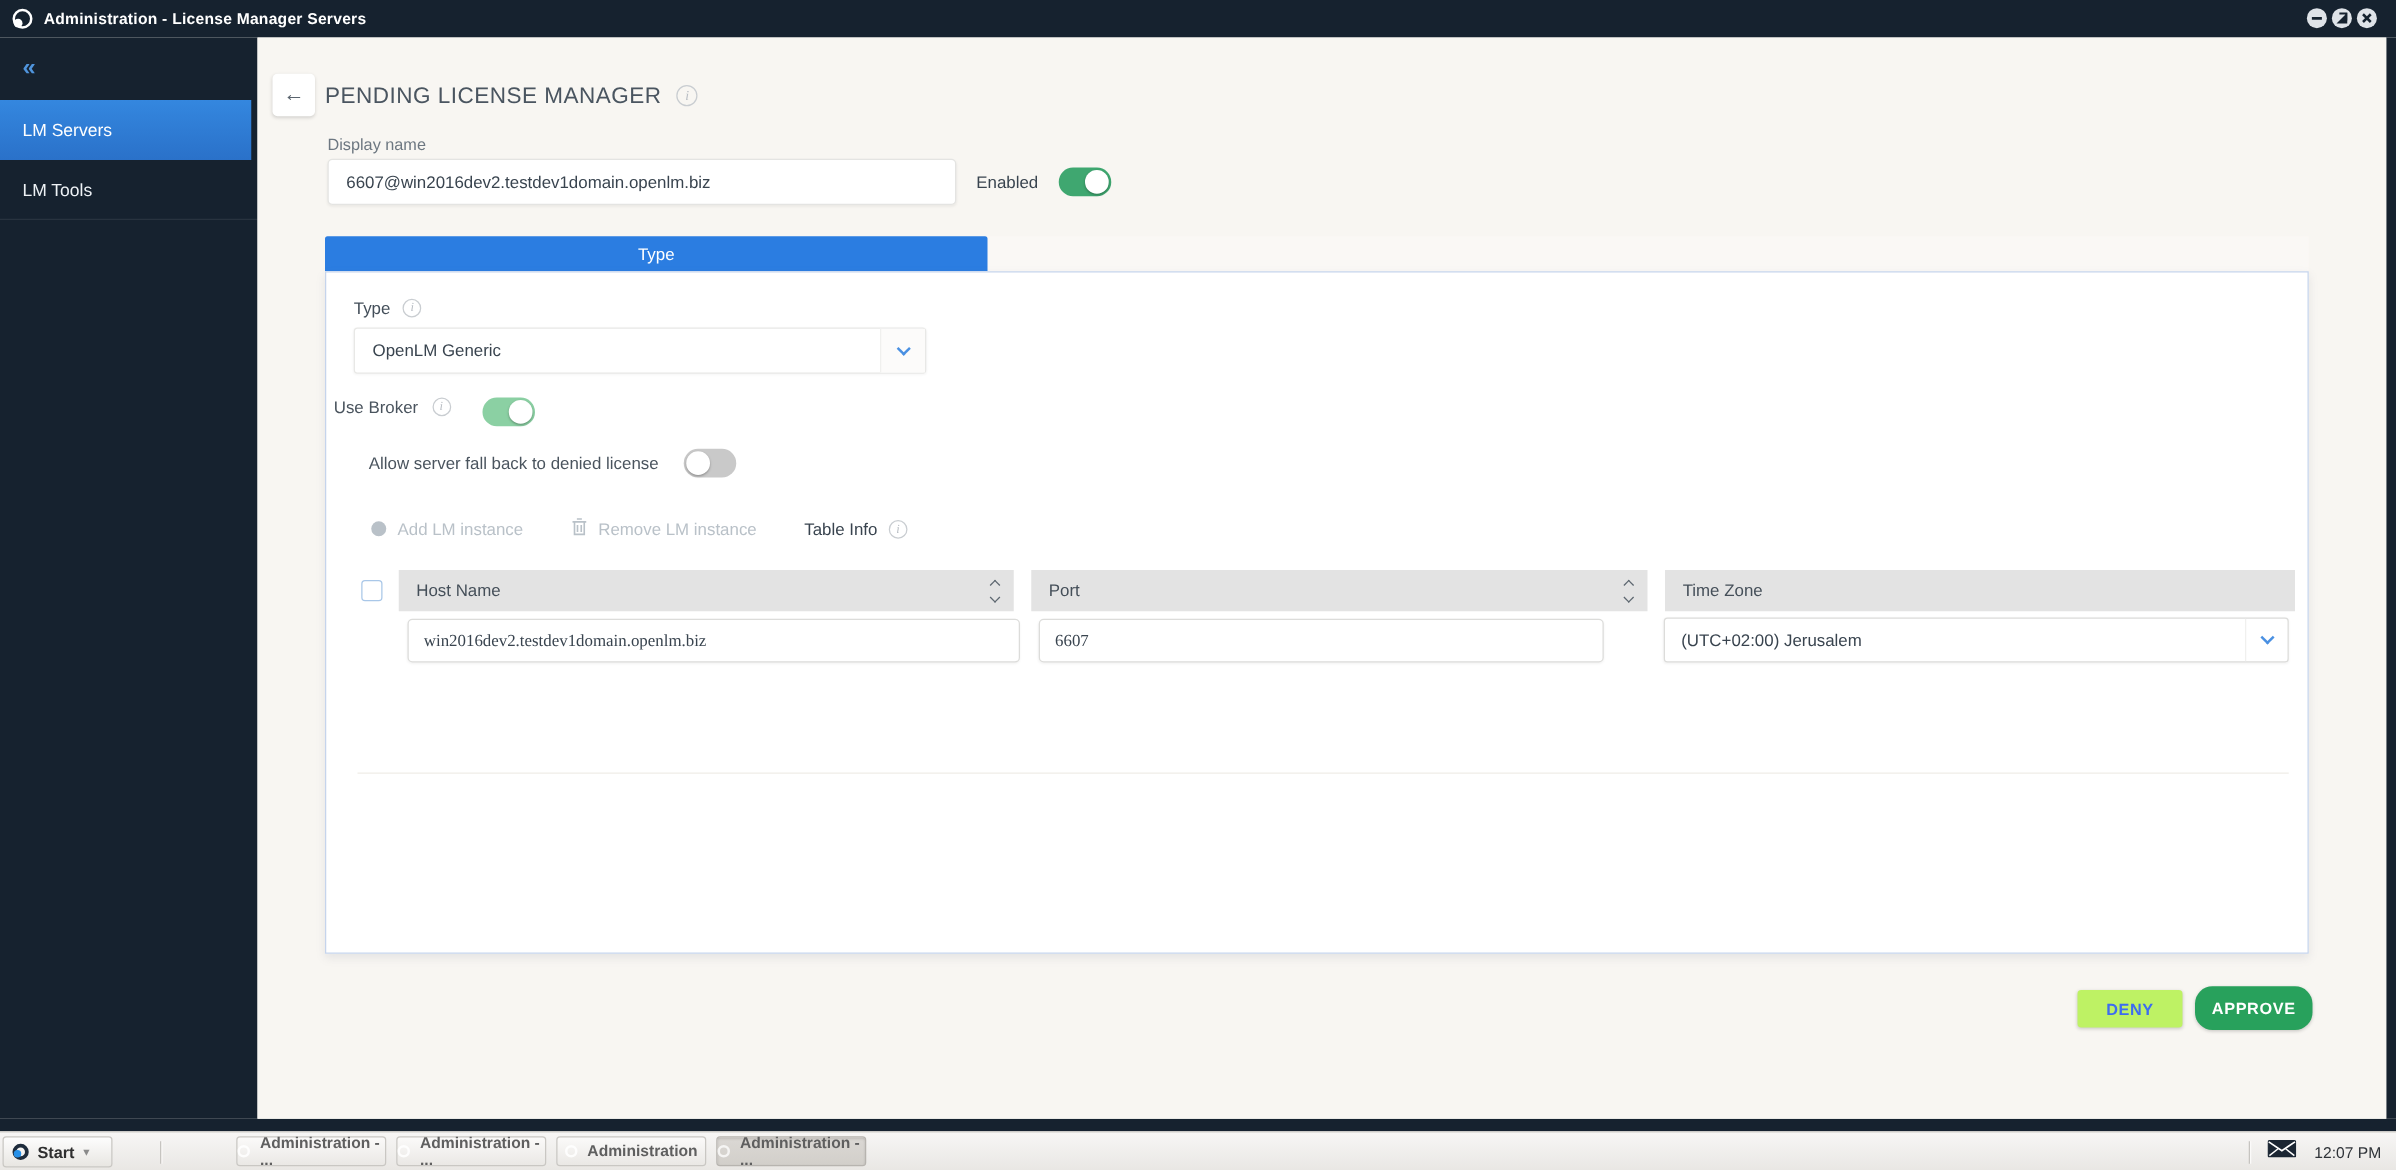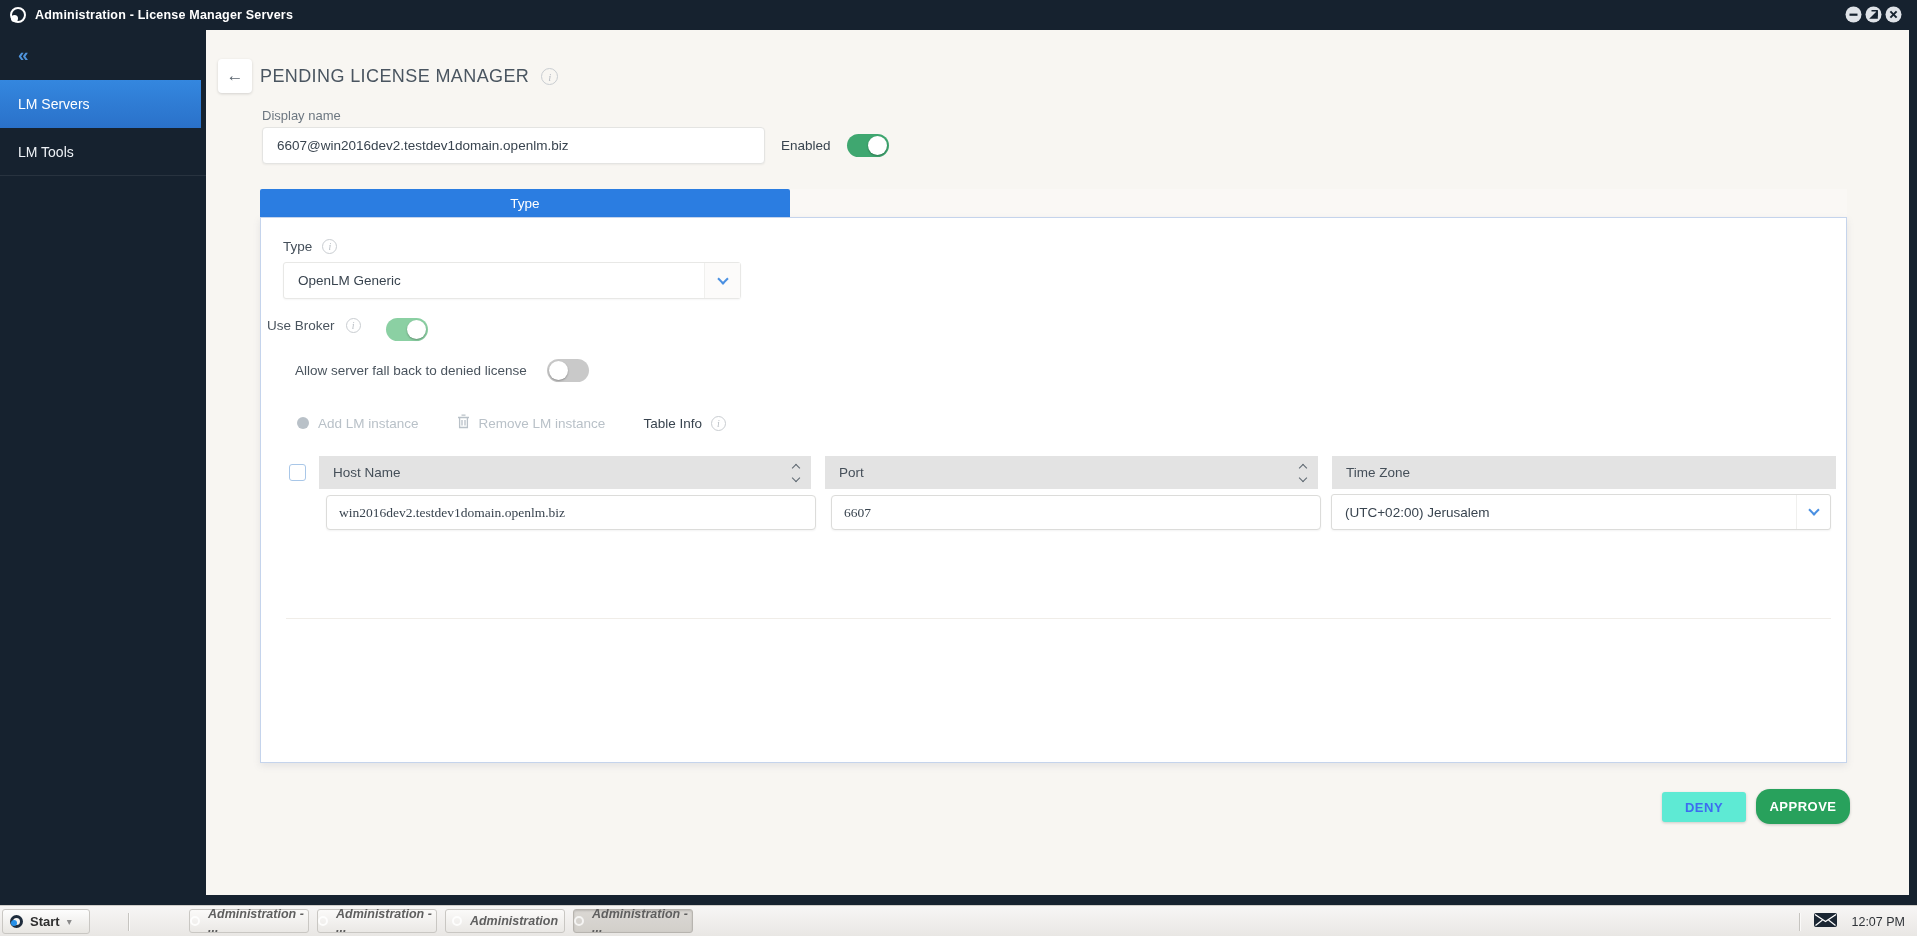--- a/index.html
+++ b/index.html
@@ -94,50 +94,50 @@
   .hcell .htxt { flex:1; }
   .hcell.c-host { width:499px; } .hcell.c-port { width:500px; } .hcell.c-tz { width:511px; }
   .sorter { display:flex; flex-direction:column; gap:4px; align-items:center; }
   .schev { width:6px; height:6px; border-left:1.6px solid #5c666f; border-top:1.6px solid #5c666f; }
   .schev.up { transform:rotate(45deg); } .schev.dn { transform:rotate(225deg); }
 
   .rowinput { position:absolute; height:35px; background:#fff; border:1px solid #dcdcda; border-radius:4px;
               box-shadow:0 1px 2px rgba(0,0,0,.05); padding:0 12px; font-size:13.5px; color:#39444f;
               font-family:Liberation Serif, serif; }
   #row-host { left:65px; top:277px; width:490px; }
-  #row-port { left:570px; top:277px; width:490px; }
+  #row-port { left:570px; top:277px; width:452px; }
   #row-tz { position:absolute; left:1070px; top:276px; width:500px; height:36px; background:#fff; border:1px solid #dcdcda;
             border-radius:3px; box-shadow:0 1px 2px rgba(0,0,0,.05); display:flex; align-items:stretch; cursor:pointer; }
   #row-tz .val { flex:1; display:flex; align-items:center; padding-left:13px; font-size:13.5px; color:#39444f; }
   #row-tz .caret-cell { width:34px; border-left:1px solid #f0f0ee; display:flex; align-items:center; justify-content:center; }
   #tbl-bottomline { position:absolute; left:25px; top:400px; width:1545px; border-top:1px solid #f0ede8; }
 
   
-  #deny-btn { position:absolute; left:1456px; top:762px; width:84px; height:30px; background:#5eead4; border:none;
+  #deny-btn { position:absolute; left:1456px; top:762px; width:84px; height:30px; background:#bef264; border:none;
               border-radius:3px; box-shadow:0 1px 3px rgba(0,0,0,.18); color:var(--deny); font-weight:bold;
               font-size:13px; letter-spacing:.5px; cursor:pointer; font-family:"Liberation Sans", sans-serif; }
   #approve-btn { position:absolute; left:1550px; top:759px; width:94px; height:35px; background:var(--approve); border:none;
                  border-radius:14px; box-shadow:0 1px 3px rgba(0,0,0,.2); color:#fff; font-weight:bold;
                  font-size:13px; letter-spacing:.5px; cursor:pointer; font-family:"Liberation Sans", sans-serif; }
 
   
   #taskbar { position:absolute; left:0; top:905px; width:1917px; height:31px;
              background:linear-gradient(180deg,#f7f6f5,#e9e7e4); border-top:1px solid #cfcdc9; }
   #startbtn { position:absolute; left:2px; top:3px; width:88px; height:25px; border-radius:3px;
               background:linear-gradient(180deg,#fdfdfd,#e8e6e2); border:1px solid #c9c7c3;
               display:flex; align-items:center; gap:7px; padding:0 7px; cursor:pointer; }
   .start-ring { position:relative; width:13px; height:13px; border:3px solid #1e2c3c; border-radius:50%; flex:none; }
   .start-ring .dot { position:absolute; left:-2px; bottom:-1px; width:6px; height:6px; background:#2590e9; border-radius:50%; }
   #startbtn .stxt { font-size:13px; font-weight:bold; color:#2f2f2f; }
   #startbtn .caret { font-size:10px; color:#8a8a8a; }
   .tb-sep { position:absolute; top:7px; width:1px; height:18px; background:#c6c4c0; box-shadow:1px 0 0 #fbfaf9; }
   .tb-btn { position:absolute; top:3px; width:120px; height:24px; border-radius:3px;
             background:linear-gradient(180deg,#fbfaf9,#eae8e5); border:1px solid #c9c7c3;
             display:flex; align-items:center; justify-content:center; gap:8px;
-            font-size:12.5px; font-weight:bold; color:#5f5f5f; cursor:pointer;font-style:italic; }
+            font-size:12.5px; font-weight:bold; color:#5f5f5f; cursor:pointer; }
   .tb-btn.active { background:linear-gradient(180deg,#dbd8d4,#d2cfca); border-color:#b7b4af;
                    box-shadow:inset 0 1px 2px rgba(0,0,0,.15); }
   .ghost-ring { position:relative; width:10px; height:10px; border:2.5px solid rgba(255,255,255,.85); border-radius:50%; flex:none; }
   .tb-btn.active .ghost-ring { border-color:rgba(255,255,255,.75); }
   #tray { position:absolute; right:12px; top:0; height:31px; display:flex; align-items:center; gap:14px; }
   #clock { font-size:12.5px; color:#2f3338; }
 </style>
 </head>
 <body>
 

